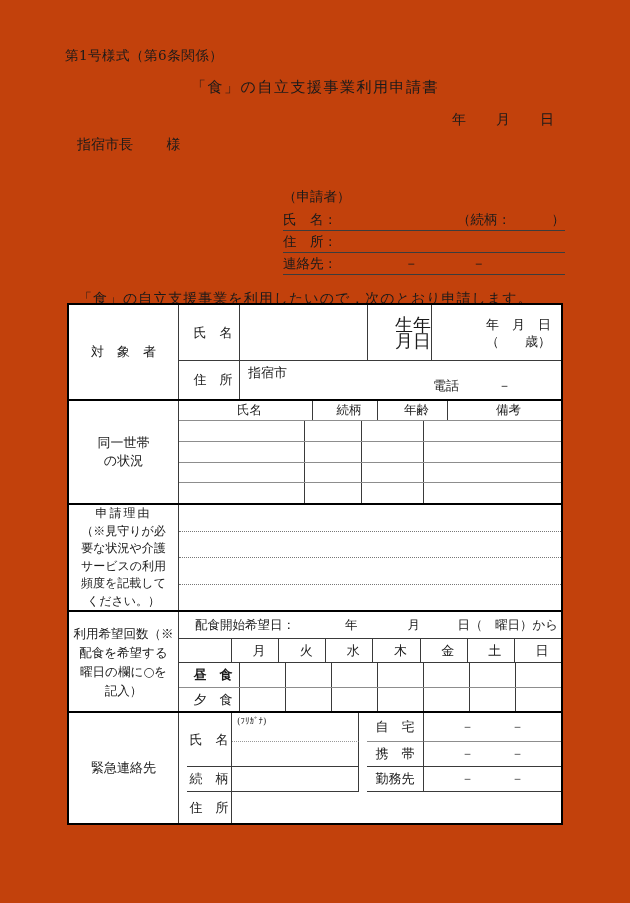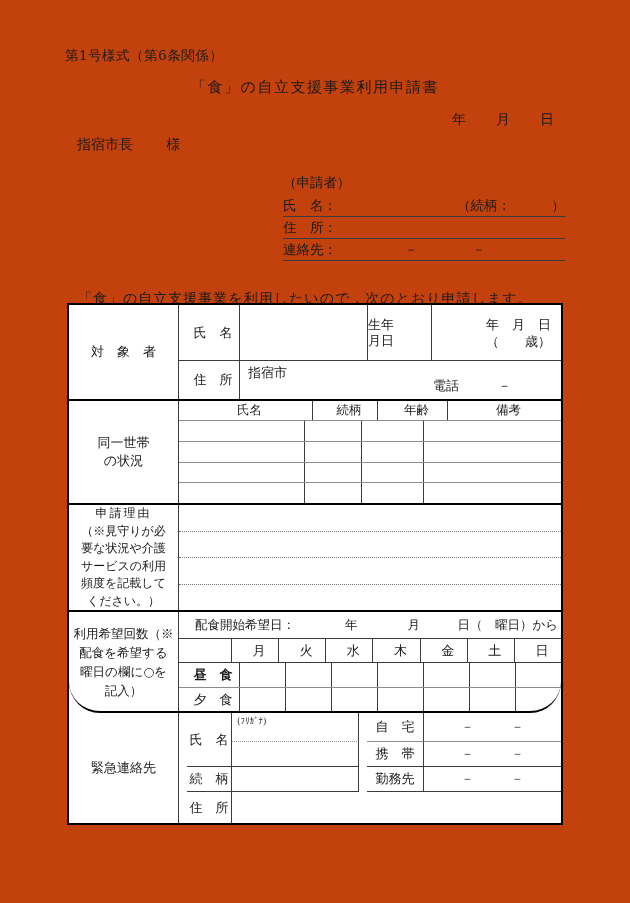--- a/index.html
+++ b/index.html
@@ -16,49 +16,49 @@
     color:var(--txt);
   }
   .page{position:absolute;inset:0;background:#c2410c;}
 
   .form-number{position:absolute;left:65px;top:47px;font-size:13.5px;letter-spacing:.5px;}
   .title{position:absolute;left:0;right:0;top:78px;text-align:center;font-size:15px;letter-spacing:1.5px;}
   .date-line{position:absolute;left:452px;top:111px;width:102px;display:flex;justify-content:space-between;font-size:14px;}
   .addressee{position:absolute;left:77px;top:136px;font-size:14px;}
   .addressee .honorific{margin-left:29px;}
 
-  .applicant{position:absolute;left:283px;top:174px;width:282px;font-size:13.5px;}
+  .applicant{position:absolute;left:283px;top:188px;width:282px;font-size:13.5px;}
   .app-header{height:21px;}
   .app-line{height:22px;border-bottom:1px solid #3c3c3c;display:flex;justify-content:space-between;align-items:flex-end;padding-bottom:1px;white-space:pre;}
 
   .intro{position:absolute;left:78px;top:281px;font-size:14px;letter-spacing:1px;white-space:pre;margin-top:9px;}
 
   
   .form-table{
     position:absolute;left:67px;top:303px;width:496px;
     border:2px solid var(--bk);display:flex;flex-direction:column;
     font-size:13px;background:#fff;
   }
   .sec{display:flex;}
   .sec-b{border-bottom:2px solid var(--bk);}
-  .sec1{height:96px;} .sec2{height:104px;} .sec3{height:107px;} .sec4{height:101px;border-radius:31px;} .sec5{height:110px;}
+  .sec1{height:96px;} .sec2{height:104px;} .sec3{height:107px;} .sec4{height:101px;} .sec5{height:110px;}
   .sec-label{
     flex:0 0 110px;border-right:1px solid var(--md);
     display:flex;flex-direction:column;align-items:center;justify-content:center;
     text-align:center;
   }
   .sec-body{flex:1;display:flex;flex-direction:column;min-width:0;}
   .cc{display:flex;align-items:center;justify-content:center;margin-left:8px;}
   .br{border-right:1px solid var(--md);}
 
   
   .s1-row1{height:56px;border-bottom:1px solid var(--md);display:flex;}
   .s1-shimei{width:53px;}
   .s1-blank{width:128px;}
-  .s1-birth{width:64px;display:flex;flex-direction:column;align-items:flex-start;justify-content:center;font-size:13px;line-height:16px;}
+  .s1-birth{width:64px;display:flex;flex-direction:column;align-items:flex-end;justify-content:center;font-size:18px;line-height:16px;}
   .s1-date{flex:1;display:flex;flex-direction:column;align-items:flex-end;justify-content:center;padding-right:10px;line-height:17px;white-space:pre;}
   .s1-row2{flex:1;display:flex;}
   .s1-jusho{width:53px;}
   .s1-addr{flex:1;position:relative;}
   .s1-city{position:absolute;top:3px;left:8px;text-align:right;}
   .s1-tel{position:absolute;bottom:4px;left:193px;white-space:pre;}
 
   
   .s2-head{height:20px;display:flex;font-size:12.5px;border-bottom:1px solid var(--lt);}
   .s2-row{flex:1;display:flex;border-bottom:1px solid var(--lt);}

